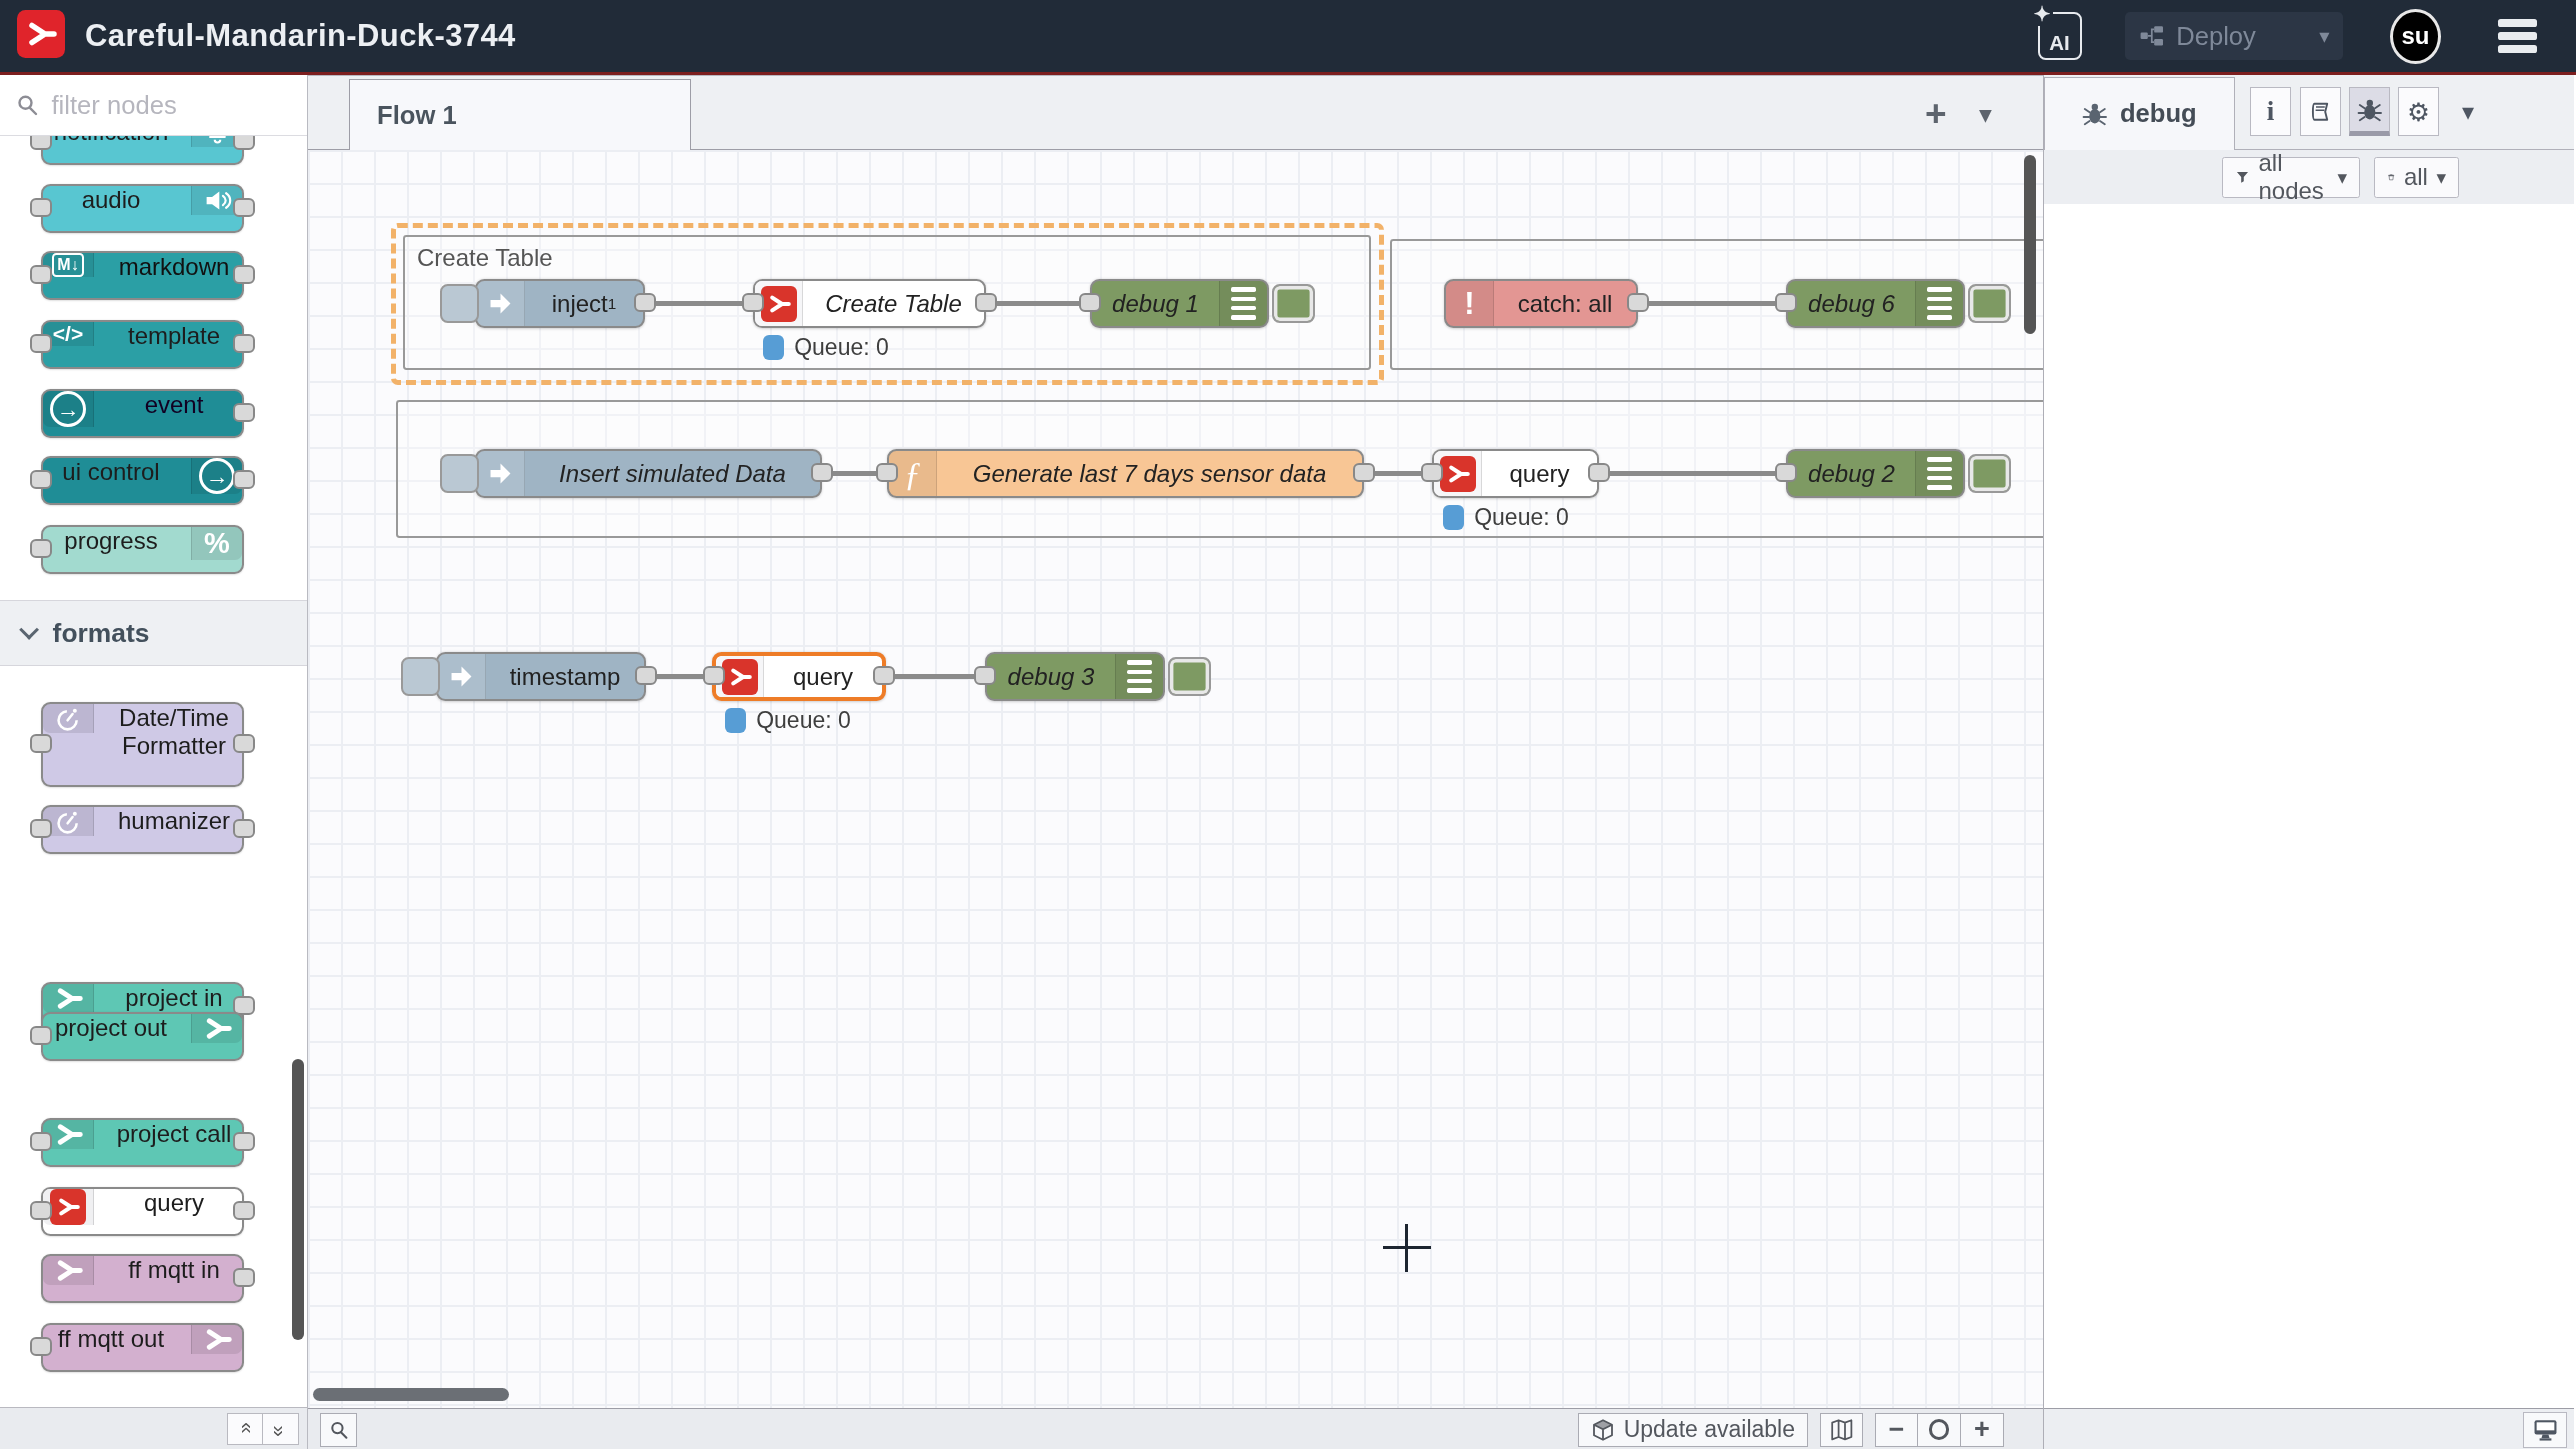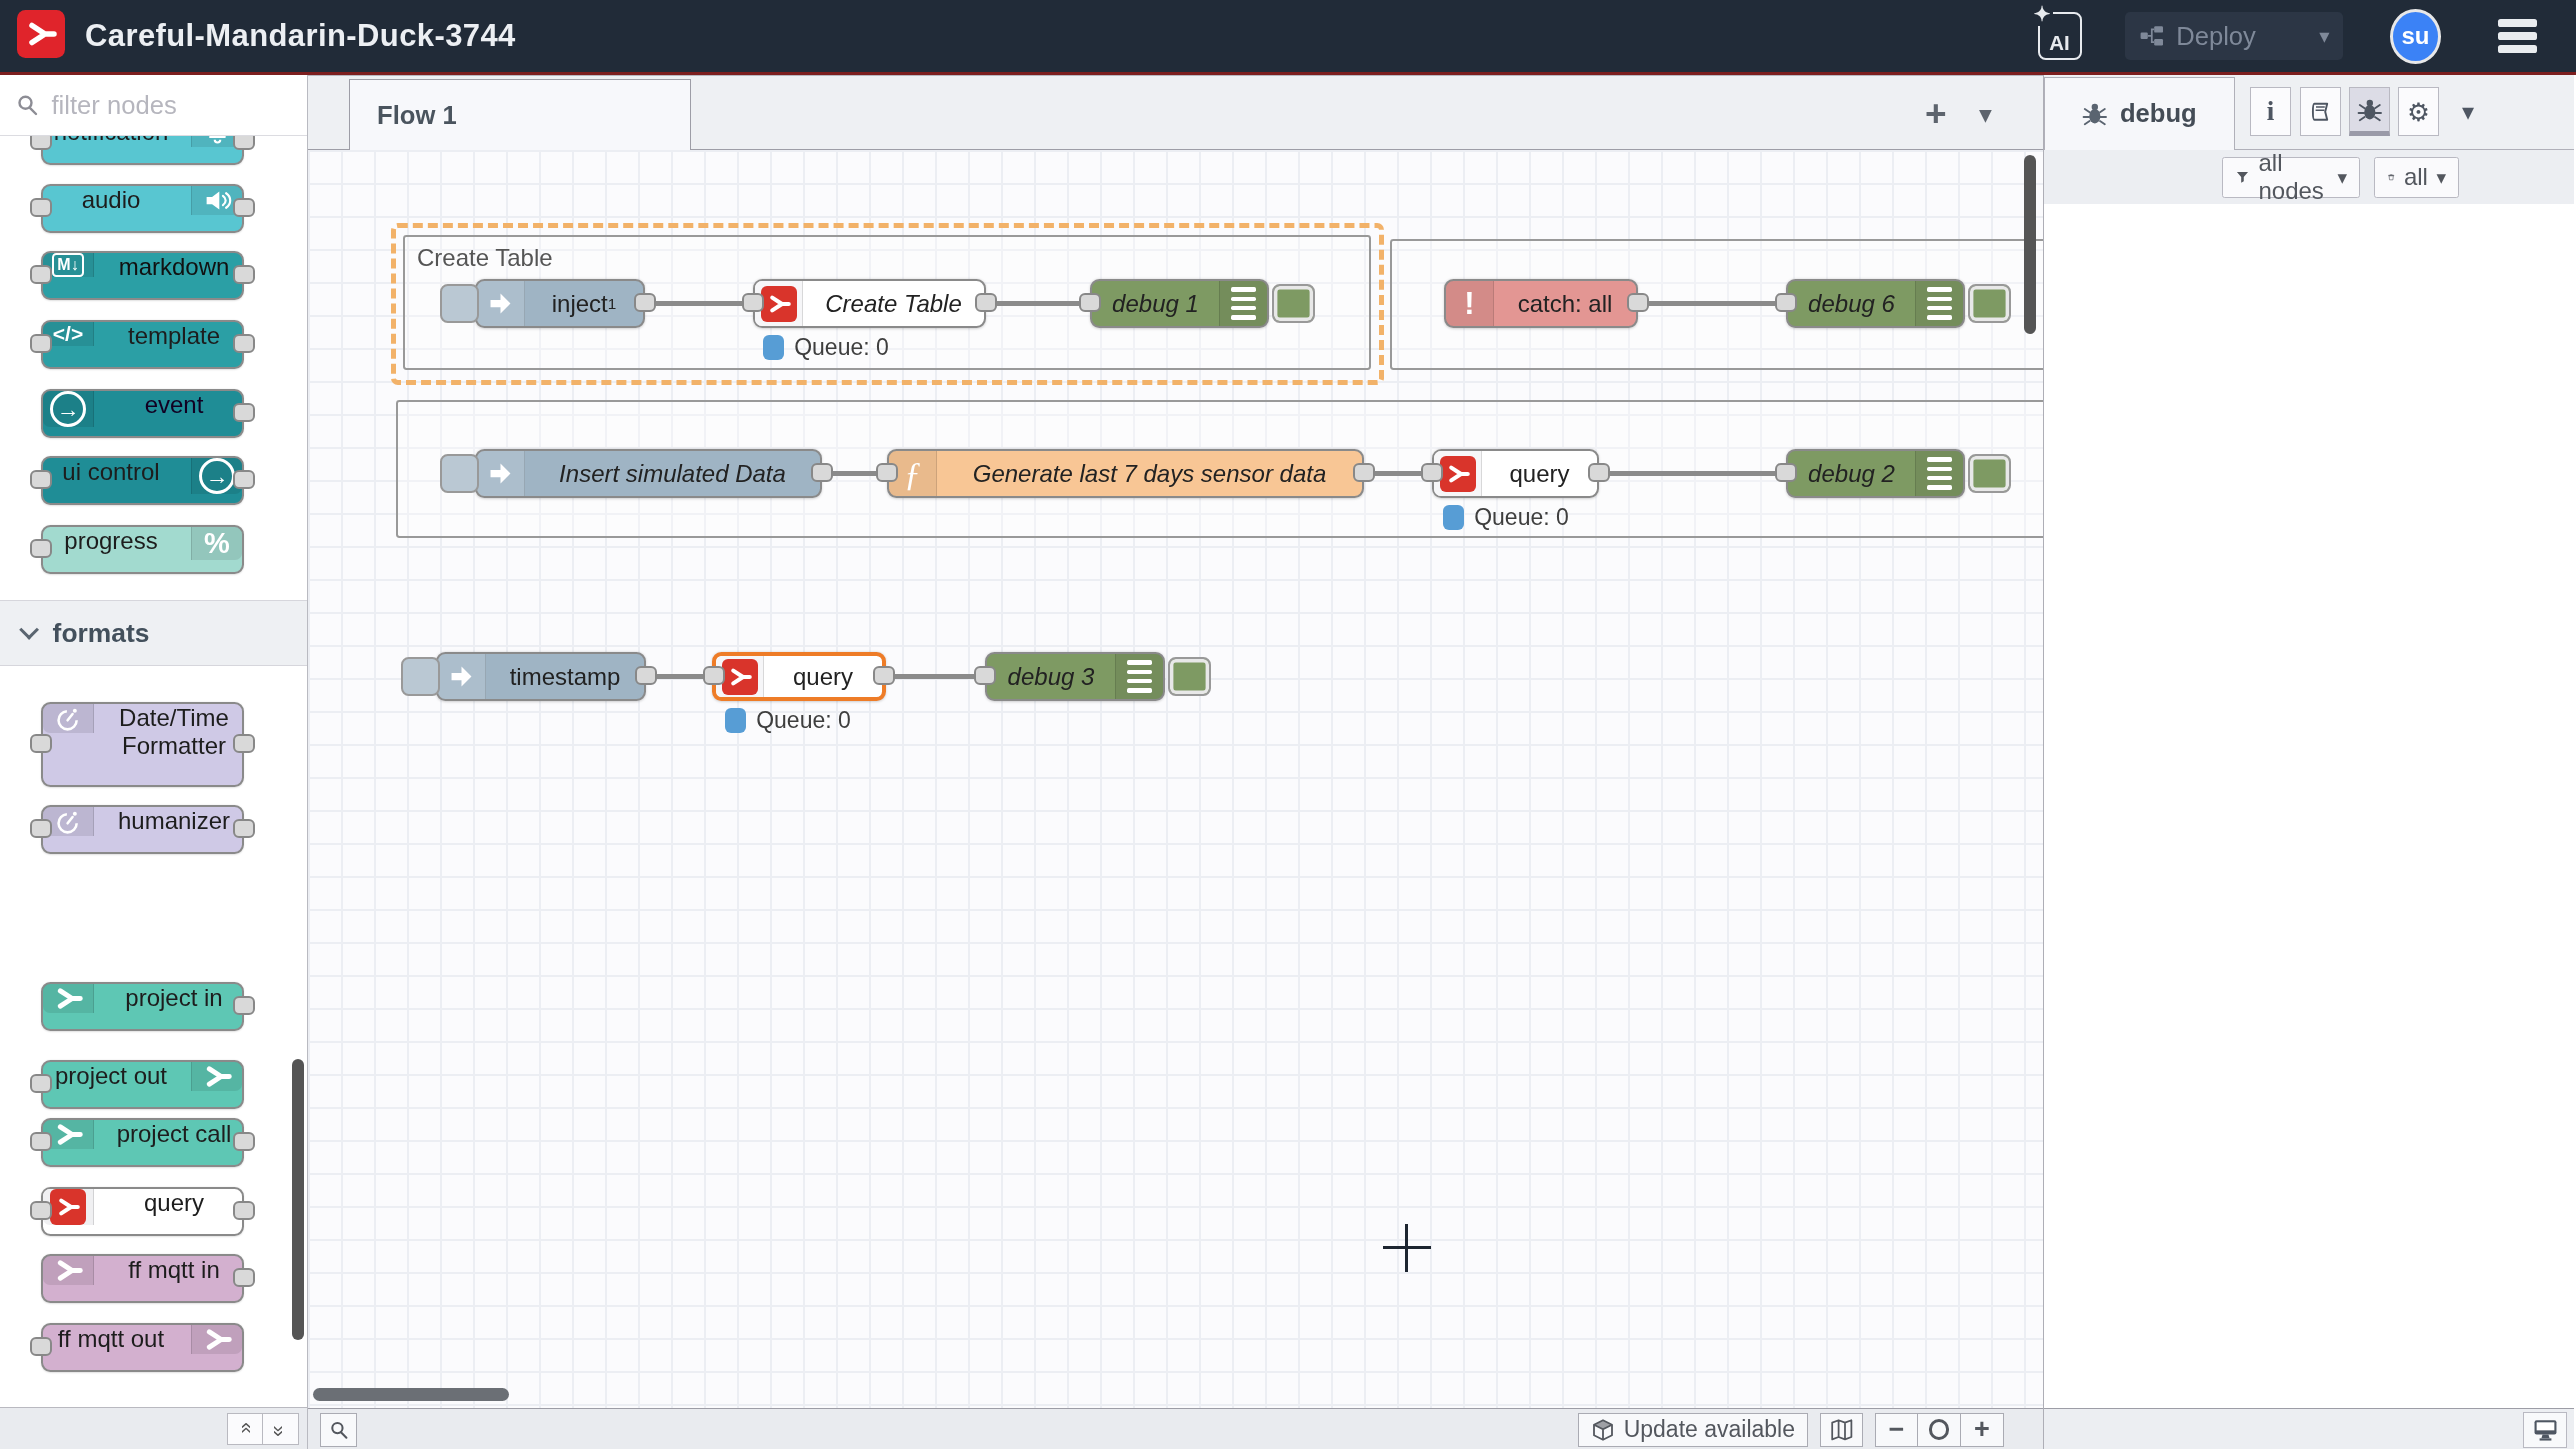--- a/index.html
+++ b/index.html
@@ -9,21 +9,21 @@
   
   #header{position:absolute;left:0;top:0;width:2576px;height:75px;background:#212b38;border-bottom:3.4px solid #7c1f1f;}
   #logo{position:absolute;left:17px;top:10.2px;width:48px;height:48px;background:#e0242b;border-radius:8.5px;display:flex;align-items:center;justify-content:center;}
   #hdr-title{position:absolute;left:85px;top:0;height:72px;display:flex;align-items:center;color:#eceff3;font-size:31px;font-weight:bold;letter-spacing:0.4px;}
   .hdr-right{position:absolute;top:0;height:72px;display:flex;align-items:center;}
   #ai-btn{left:2033px;width:53px;justify-content:center;color:#e7eaee;}
   .ai-frame{position:relative;width:44px;height:48px;border:2.6px solid #e7eaee;border-radius:7.7px;display:flex;align-items:flex-end;justify-content:center;font-size:20.4px;font-weight:bold;padding-bottom:2.6px;}
   .ai-spark{position:absolute;left:-8.5px;top:-12px;background:#212b38;padding:0 2.6px;font-size:20.4px;}
   #deploy-btn{left:2125px;width:218px;height:48px;top:12px;background:#2c3645;border-radius:5.1px;color:#7f8999;font-size:25.6px;display:flex;align-items:center;padding:0 13.6px;gap:12px;}
   #deploy-caret{margin-left:auto;font-size:20.4px;color:#7f8999;}
-  #avatar{left:2390px;width:51px;height:55px;top:8.5px;border-radius:50%;background:#3b82f6;border:3.4px solid #e8e8e8;color:#fff;font-size:24px;font-weight:bold;display:flex;align-items:center;justify-content:center;}
+  #avatar{left:2390px;width:51px;height:55px;top:8.5px;border-radius:50%;background:#000000;border:3.4px solid #e8e8e8;color:#fff;font-size:24px;font-weight:bold;display:flex;align-items:center;justify-content:center;}
   #hamburger{left:2498px;top:19px;width:39px;height:34px;flex-direction:column;justify-content:space-between;display:flex;}
   #hamburger span{display:block;width:39px;height:7.7px;background:#e9ecef;border-radius:2.6px;}
 
   
   #main{position:absolute;left:0;top:75px;width:2576px;height:1375px;display:flex;}
   #palette{position:relative;width:308px;height:100%;background:#fff;border-right:1.7px solid #b9bac1;}
   #canvas-area{position:relative;width:1735px;height:100%;background:#f3f4f7;}
   #sidebar{position:relative;width:531px;height:100%;background:#fff;border-left:1.7px solid #aeaeb6;}
 
   
@@ -319,21 +319,21 @@
         <div class="pi" style="top:846px;background:#5ec7b4">
           <div class="pi-icon l">
               <svg class="ic" viewBox="0 0 34 34" width="29" height="29">
                 <use href="#sym-ff"></use>
               </svg>
             </div>
           <span class="lbl">project in</span>
           <span class="port r"></span>
         </div>
 
-        <div class="pi" style="top:924px;background:#5ec7b4">
+        <div class="pi" style="top:876px;background:#5ec7b4">
           <span class="port l"></span>
           <span class="lbl">project out</span>
           <div class="pi-icon r">
               <svg class="ic" viewBox="0 0 34 34" width="29" height="29">
                 <use href="#sym-ff"></use>
               </svg>
             </div>
         </div>
 
         <div class="pi" style="top:982px;background:#5ec7b4">

